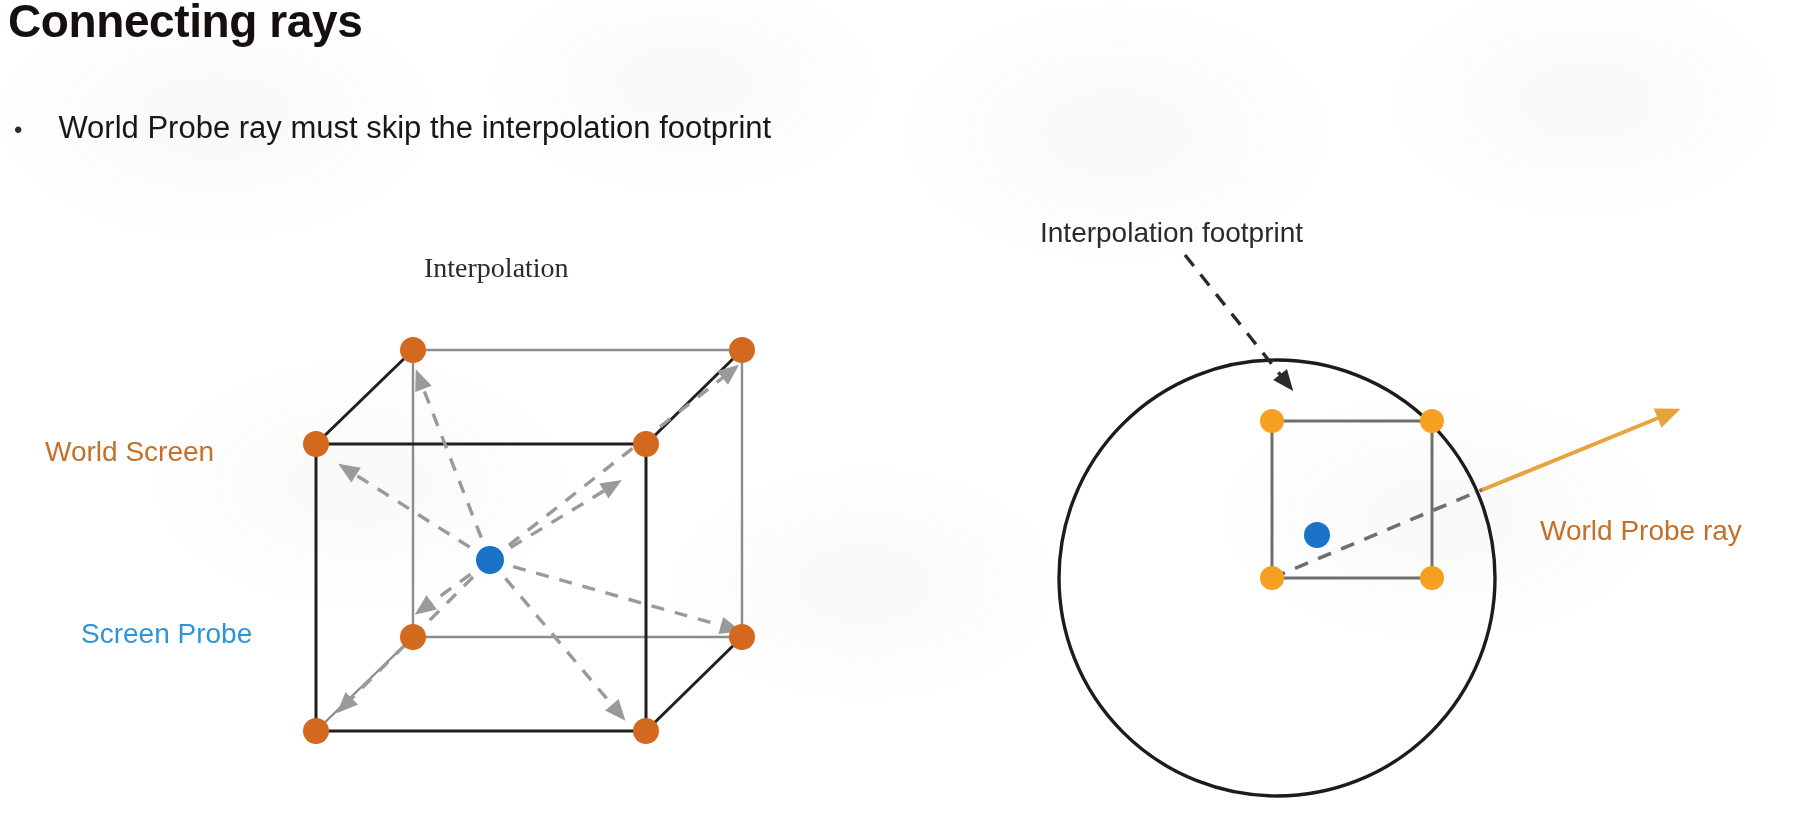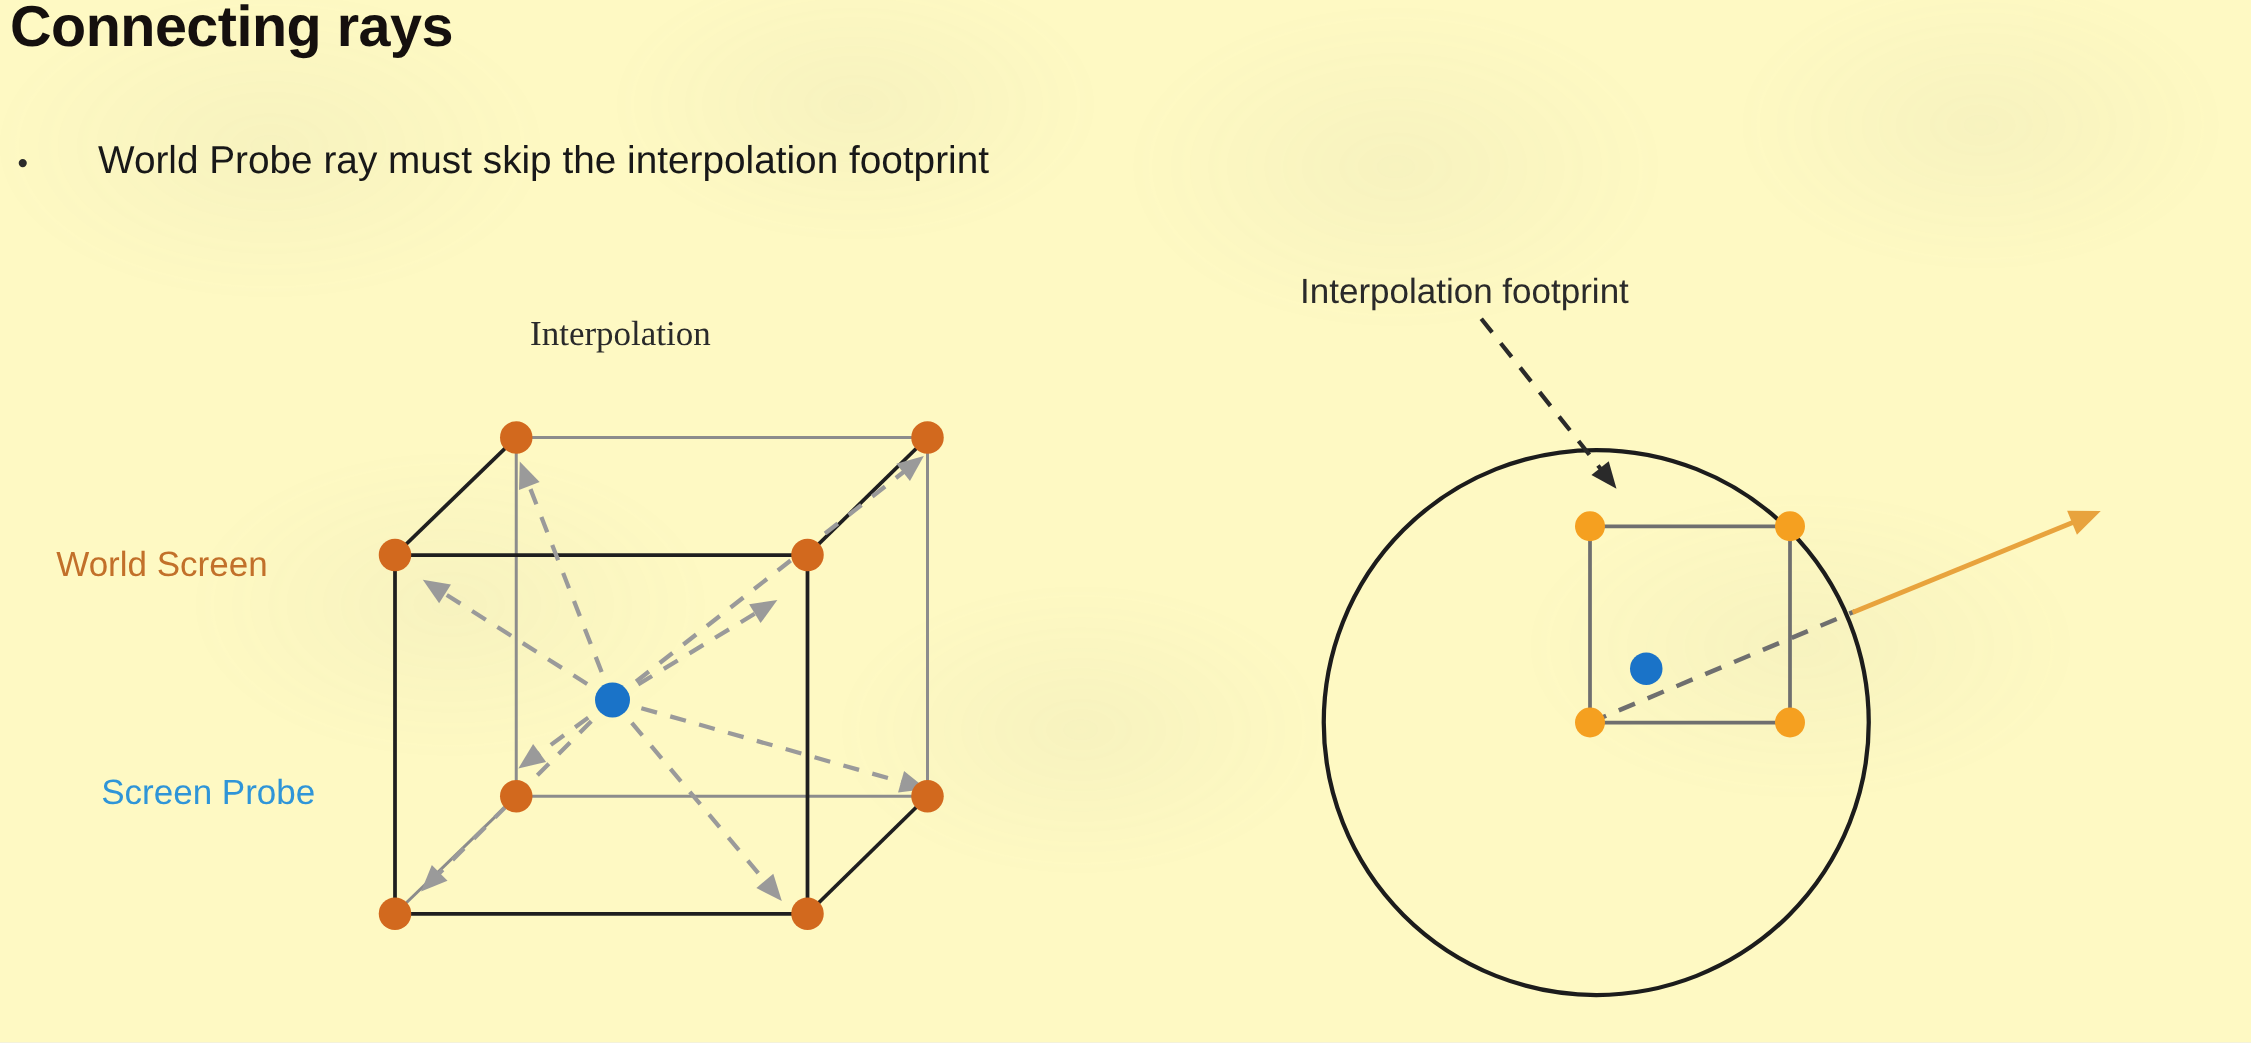--- a/index.html
+++ b/index.html
@@ -7,21 +7,21 @@
     padding: 0;
     background: #ebebe9;
   }
   body {
     font-family: "Liberation Sans", sans-serif;
   }
   #slide {
     position: relative;
     width: 1801px;
     height: 834px;
-    background: #fef9c3;
+    background: #ffffff;
     overflow: hidden;
   }
   
   #watermark-layer {
     position: absolute;
     inset: 0;
     pointer-events: none;
     opacity: 0.055;
     background:
       radial-gradient(ellipse 340px 190px at 12% 14%, #8a8a80 0%, rgba(138,138,128,0) 68%),
@@ -50,21 +50,20 @@
     gap: 36px;
   }
   #bullet-dot {
     font-size: 24px;
     color: #2b2b2b;
     line-height: 1;
   }
   #bullet-text {
     font-size: 31px;
     color: #181818;
-    margin-left: 20px;
   }
   .diag-label {
     position: absolute;
     white-space: nowrap;
   }
   #label-interpolation {
     left: 424px;
     top: 252px;
     font-size: 28px;
     color: #2a2a2a;
@@ -116,20 +115,21 @@
   <div id="bullet-row">
     <span id="bullet-dot">•</span>
     <span id="bullet-text">World Probe ray must skip the interpolation footprint</span>
   </div>
 
   <div class="diag-label" id="label-interpolation">Interpolation</div>
   <div class="diag-label" id="label-world-probe">World Screen</div>
   <div class="diag-label" id="label-screen-probe">Screen Probe</div>
 
   <div class="diag-label" id="label-interp-footprint">Interpolation footprint</div>
+  <div class="diag-label" id="label-world-probe-ray">World Probe ray</div>
 
   <svg class="figure" viewBox="0 0 1801 834">
     <defs>
       <marker id="arrow-gray" markerWidth="7" markerHeight="7" refX="3.2" refY="3.2" orient="auto">
         <path d="M0.4,0.6 L6.6,3.2 L0.4,5.8 Z" fill="#9a9a9a"></path>
       </marker>
       <marker id="arrow-orange" markerWidth="7" markerHeight="7" refX="3.2" refY="3.2" orient="auto">
         <path d="M0.4,0.6 L6.6,3.2 L0.4,5.8 Z" fill="#e8a33d"></path>
       </marker>
       <marker id="arrow-dark" markerWidth="7" markerHeight="7" refX="3.2" refY="3.2" orient="auto">

